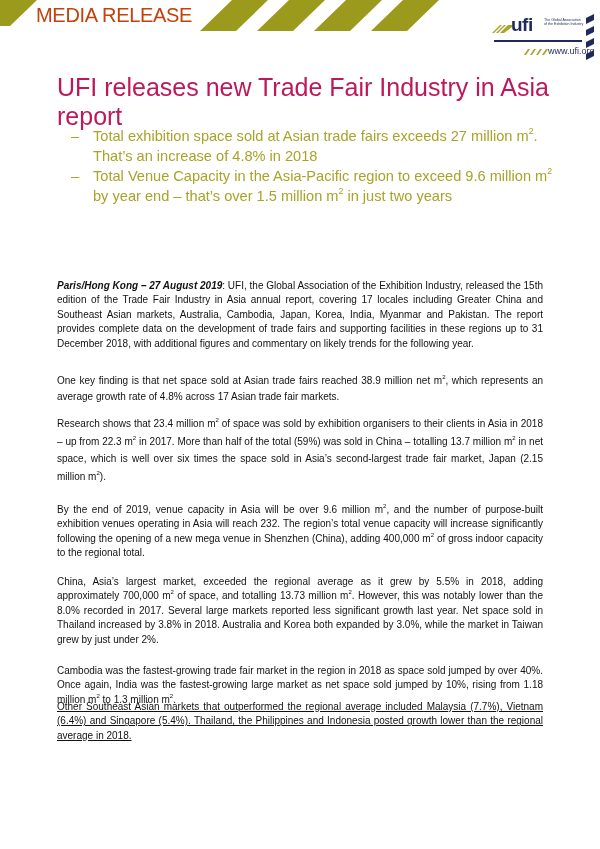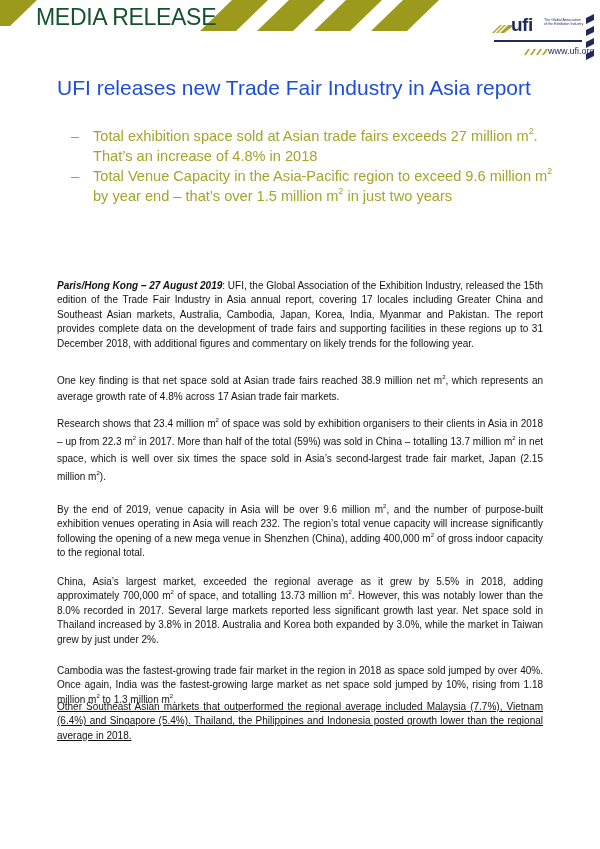--- a/index.html
+++ b/index.html
@@ -1,29 +1,29 @@
 <!DOCTYPE html>
 <html><head>
 <meta charset="utf-8">
 <style>
   html, body { margin: 0; padding: 0; background: #ffffff; }
   body { width: 600px; height: 849px; position: relative; overflow: hidden; font-family: "Liberation Sans", sans-serif; }
   .banner { position: absolute; left: 0; top: 0; width: 600px; height: 36px; }
   .banner svg { position: absolute; left: 0; top: 0; }
-  .media-release { position: absolute; left: 36px; top: 4px; font-size: 23px; color: #14532d; letter-spacing: -0.3px; white-space: nowrap; font-weight: normal; }
+  .media-release { position: absolute; left: 36px; top: 4px; font-size: 20px; color: #c2410c; letter-spacing: -0.3px; white-space: nowrap; font-weight: normal; }
   .logo { position: absolute; left: 484px; top: 14px; width: 112px; height: 50px; }
   .logo .ufi-word { position: absolute; left: 27px; top: 0px; font-size: 19px; font-weight: bold; color: #1f2a5a; letter-spacing: -0.5px; }
   .logo .tagline { position: absolute; left: 60px; top: 4px; font-size: 3.6px; line-height: 4.2px; color: #1f2a5a; width: 40px; }
   .logo .rule { position: absolute; left: 10px; top: 26px; width: 88px; height: 2px; background: #1f2a5a; }
   .logo .url { position: absolute; left: 64px; top: 32px; font-size: 9px; color: #1f2a5a; }
   .logo .www-marks { position: absolute; left: 40px; top: 35px; width: 24px; height: 6px; }
   .logo .swoosh { position: absolute; left: 8px; top: 8px; width: 20px; height: 12px; }
   .logo .bars { position: absolute; left: 100px; top: 0px; width: 12px; height: 50px; }
 
-  .title { position: absolute; left: 57px; top: 73px; width: 500px; font-size: 21px; line-height: 29px; color: #1d4ed8; margin: 0; font-weight: normal; }
+  .title { position: absolute; left: 57px; top: 73px; width: 500px; font-size: 25px; line-height: 29px; color: #be185d; margin: 0; font-weight: normal; }
   .highlights { position: absolute; left: 57px; top: 127px; width: 500px; margin: 0; padding: 0; list-style: none; }
   .highlights li { position: relative; padding-left: 36px; font-size: 14.6px; line-height: 19.5px; color: #a8a329; margin-bottom: 1px; }
   .highlights li .dash { position: absolute; left: 14px; top: 0; }
   sup { font-size: 60%; line-height: 0; position: relative; top: -0.1em; vertical-align: super; }
 
   .body-text { position: absolute; left: 57px; width: 486px; margin: 0; font-size: 10px; line-height: 14.4px; color: #111111; text-align: justify; }
   .body-text.loose { line-height: 17.6px; }
   .dateline { font-weight: bold; font-style: italic; }
 </style>
 </head>

